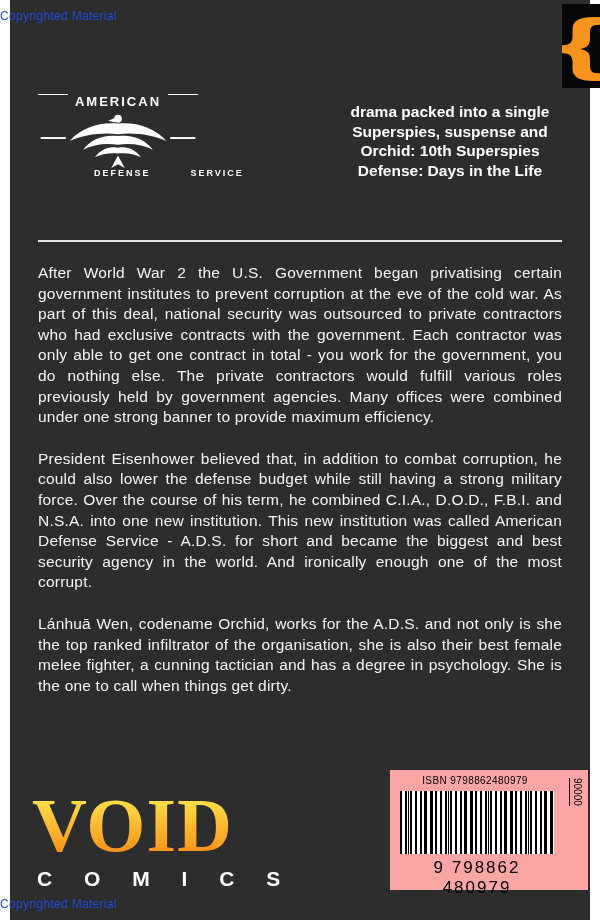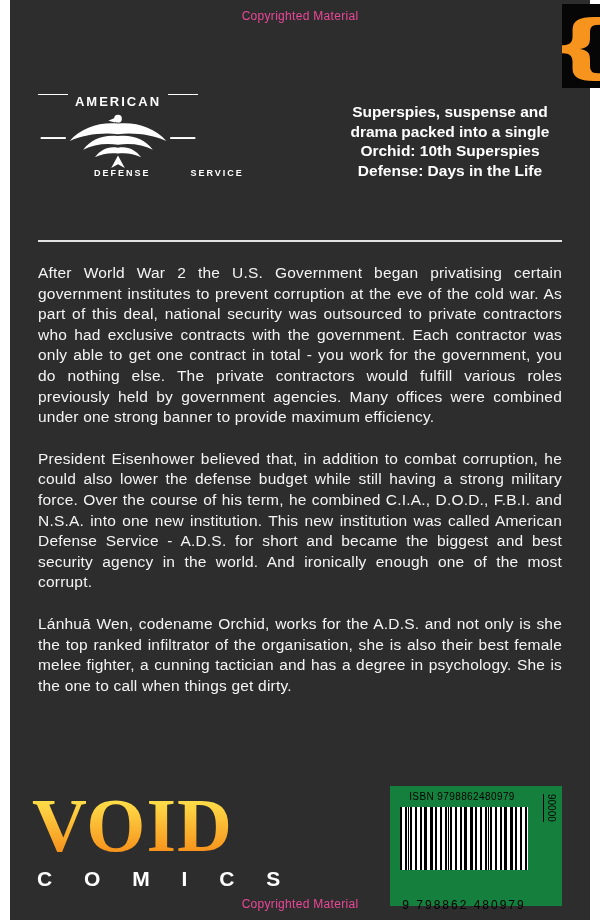--- a/index.html
+++ b/index.html
@@ -2,22 +2,22 @@
 <html><head>
 <meta charset="utf-8">
 <style>
   html,body{margin:0;padding:0;background:#ffffff;}
   #canvas{
     position:relative;width:600px;height:920px;background:#ffffff;
     font-family:"Liberation Sans",sans-serif;overflow:hidden;
   }
   .cover{position:absolute;left:10px;right:10px;top:0;bottom:0;background:#2d2d2d;}
   .copyright-top,.copyright-bottom{
-    position:absolute;left:0;right:0;text-align:center;
-    color:#ec4899;font-size:12px;letter-spacing:0.3px;
+    position:absolute;left:0;right:0;text-align:left;
+    color:#1d4ed8;font-size:12px;letter-spacing:0.3px;
   }
   .copyright-top{top:9px;}
   .copyright-bottom{bottom:9px;}
 
   
   .brand-mark{
     position:absolute;top:4px;right:0;width:38px;height:84px;background:#060606;
     display:flex;align-items:center;justify-content:center;overflow:hidden;z-index:5;
   }
   .brand-glyph{
@@ -54,33 +54,33 @@
   .void-word{
     font-family:Liberation Serif, serif;font-weight:bold;font-size:76px;line-height:74px;
     letter-spacing:1px;
     background:linear-gradient(180deg,#ffe04a 15%,#f7941d 85%);
     -webkit-background-clip:text;background-clip:text;
     color:transparent;-webkit-text-fill-color:transparent;
   }
   .void-sub{color:#ffffff;font-weight:bold;font-size:21px;letter-spacing:13px;margin-top:5px;margin-left:5px;}
 
   
-  .barcode{position:absolute;left:390px;top:786px;width:172px;height:120px;background:#15803d;}
+  .barcode{position:absolute;left:390px;top:770px;width:198px;height:120px;background:#fca5a5;}
   .bc-isbn{position:absolute;top:5px;left:0;right:28px;text-align:center;font-size:10px;color:#000;letter-spacing:0.4px;}
   .bc-price{
     position:absolute;top:8px;right:5px;font-size:10px;color:#000;
     writing-mode:vertical-rl;border-left:1px solid #000;padding-left:2px;
   }
   .bc-bars{
     position:absolute;left:10px;right:34px;top:21px;height:63px;background-color:#ffffff;
     background-image:
       repeating-linear-gradient(90deg,#000 0 2px,transparent 2px 5px),
       repeating-linear-gradient(90deg,#000 0 1px,transparent 1px 8px);
   }
-  .bc-num{position:absolute;left:10px;right:34px;top:88px;text-align:center;font-size:12px;color:#000;letter-spacing:2px;margin-top:24px;}
+  .bc-num{position:absolute;left:10px;right:34px;top:88px;text-align:center;font-size:17px;color:#000;letter-spacing:2px;}
 </style>
 </head>
 <body>
 
 <div id="canvas">
 
   <div class="cover"></div>
 
   <div class="copyright-top">Copyrighted Material</div>
 
@@ -108,22 +108,22 @@
         </g>
       </svg>
     </div>
     <div class="ads-bottom">
       <span class="word">DEFENSE</span>
       <span class="word">SERVICE</span>
     </div>
   </div>
 
   <div class="tagline">
+    <div>drama packed into a single</div>
     <div>Superspies, suspense and</div>
-    <div>drama packed into a single</div>
     <div>Orchid: 10th Superspies</div>
     <div>Defense: Days in the Life</div>
   </div>
 
   <div class="rule"></div>
 
   <div class="synopsis">
     <p>After World War 2 the U.S. Government began privatising certain government institutes to prevent corruption at the eve of the cold war. As part of this deal, national security was outsourced to private contractors who had exclusive contracts with the government. Each contractor was only able to get one contract in total - you work for the government, you do nothing else. The private contractors would fulfill various roles previously held by government agencies. Many offices were combined under one strong banner to provide maximum efficiency.</p>
     <p>President Eisenhower believed that, in addition to combat corruption, he could also lower the defense budget while still having a strong military force. Over the course of his term, he combined C.I.A., D.O.D., F.B.I. and N.S.A. into one new institution. This new institution was called American Defense Service - A.D.S. for short and became the biggest and best security agency in the world. And ironically enough one of the most corrupt.</p>
     <p>Lánhuā Wen, codename Orchid, works for the A.D.S. and not only is she the top ranked infiltrator of the organisation, she is also their best female melee fighter, a cunning tactician and has a degree in psychology. She is the one to call when things get dirty.</p>

